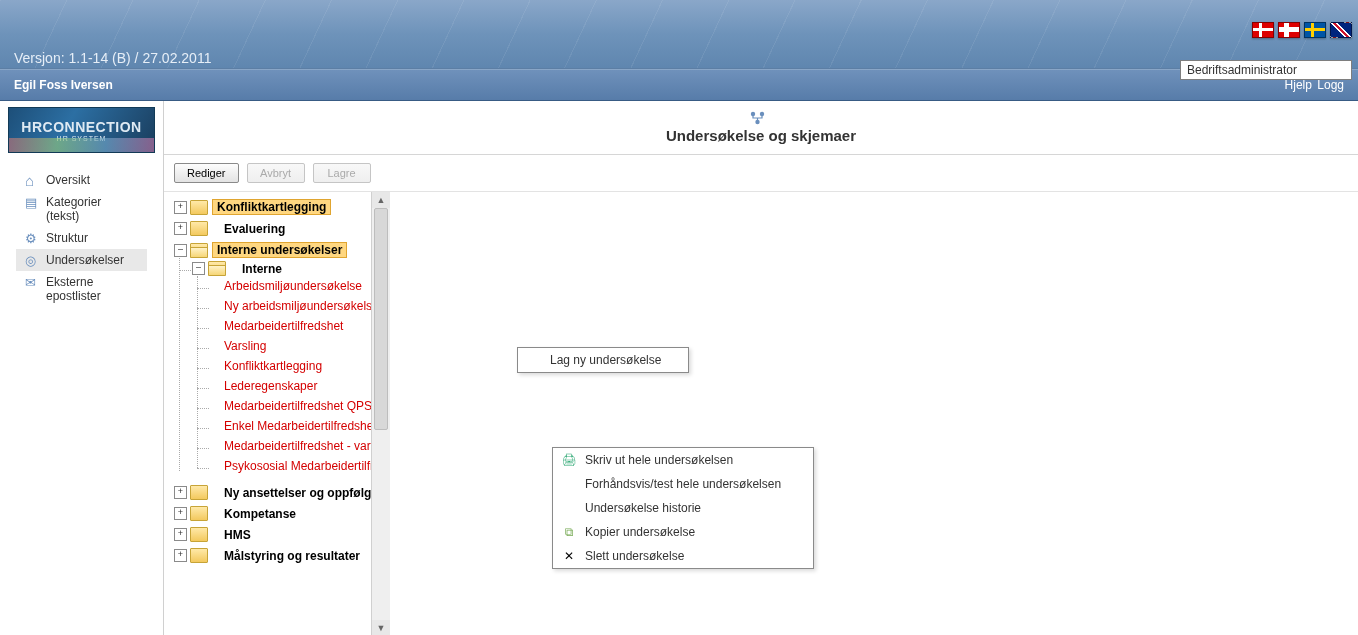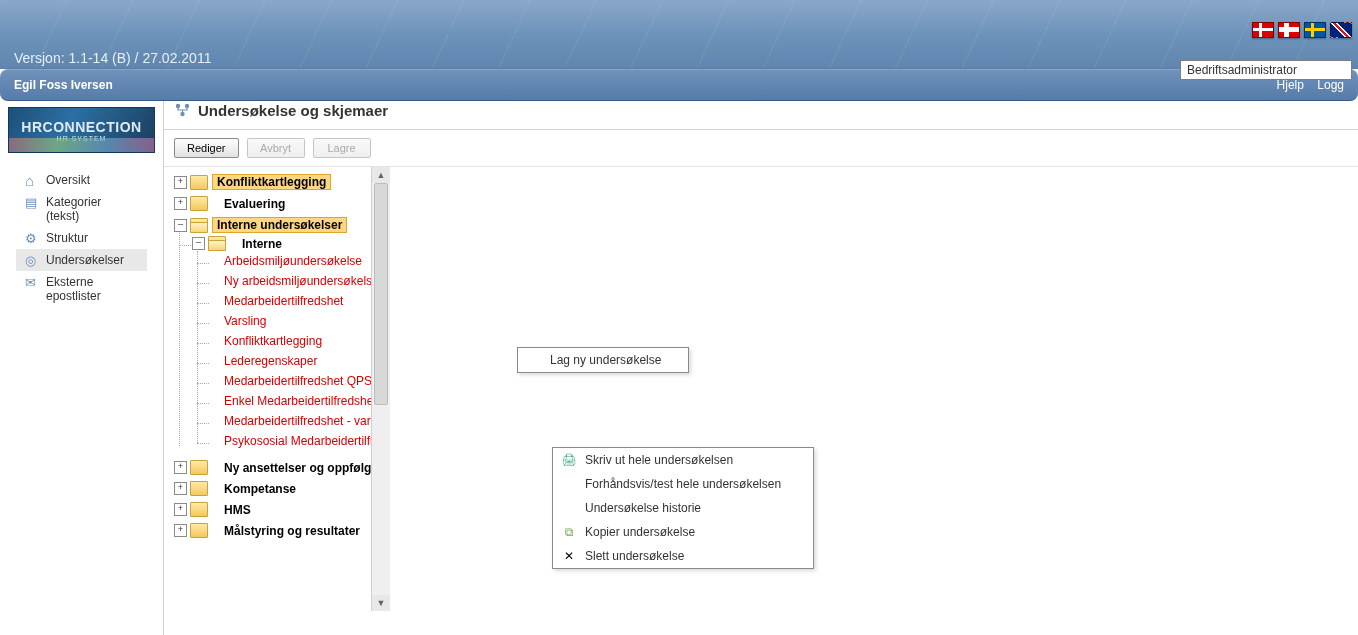--- a/index.html
+++ b/index.html
@@ -73,24 +73,23 @@
   }
   
   .subhdr {
     height: 30px;
     background: linear-gradient(to bottom,#6f91bb,#577ca9);
     border-top: 1px solid #89a6c7;
     border-bottom: 1px solid #385b84;
     display:flex; align-items:center;
     color:#fff; font-weight:bold;
     padding: 0 14px;
-    border-radius: 8px;
   }
   .subhdr .right-links { margin-left:auto; font-weight:normal; font-size:12px; }
-  .subhdr .right-links span { margin-left:10px; cursor:pointer; }
+  .subhdr .right-links span { margin-left:2px; cursor:pointer; }
   
   .layout { display:flex; height: calc(635px - 68px - 30px); }
   .sidebar {
     width: 163px;
     border-right:1px solid #d0d0d0;
     padding-top:6px;
   }
   .hrconn {
     margin: 0 8px 6px 8px;
     height: 44px;
@@ -123,23 +122,24 @@
   .ic-home::before{content:"⌂";color:#6a8fbd;font-size:15px;position:absolute;}
   .ic-cat::before{content:"▤";color:#6a8fbd;font-size:13px;position:absolute;top:1px;}
   .ic-struct::before{content:"⚙";color:#6a8fbd;font-size:13px;position:absolute;top:1px;}
   .ic-survey::before{content:"◎";color:#6a8fbd;font-size:13px;position:absolute;top:1px;}
   .ic-mail::before{content:"✉";color:#6a8fbd;font-size:13px;position:absolute;top:1px;}
 
   
   .content { flex:1; position:relative; }
   .page-title {
     display:flex; align-items:center;
-    padding: 0 10px 10px 10px;
+    padding: 8px 10px 10px 10px;
     font-size:15px; font-weight:bold; color:#333;
     border-bottom:1px solid #d6d6d6;
+    flex-direction:column;
   }
   .page-title .picon {
     width:18px; height:18px; margin-right:6px;
     display:inline-flex; align-items:center; justify-content:center;
     color:#5a83b2;
   }
   
   .toolbar { padding: 8px 10px; display:flex; gap:8px; border-bottom:1px solid #e3e3e3; }
   .btn {
     min-width:58px;

